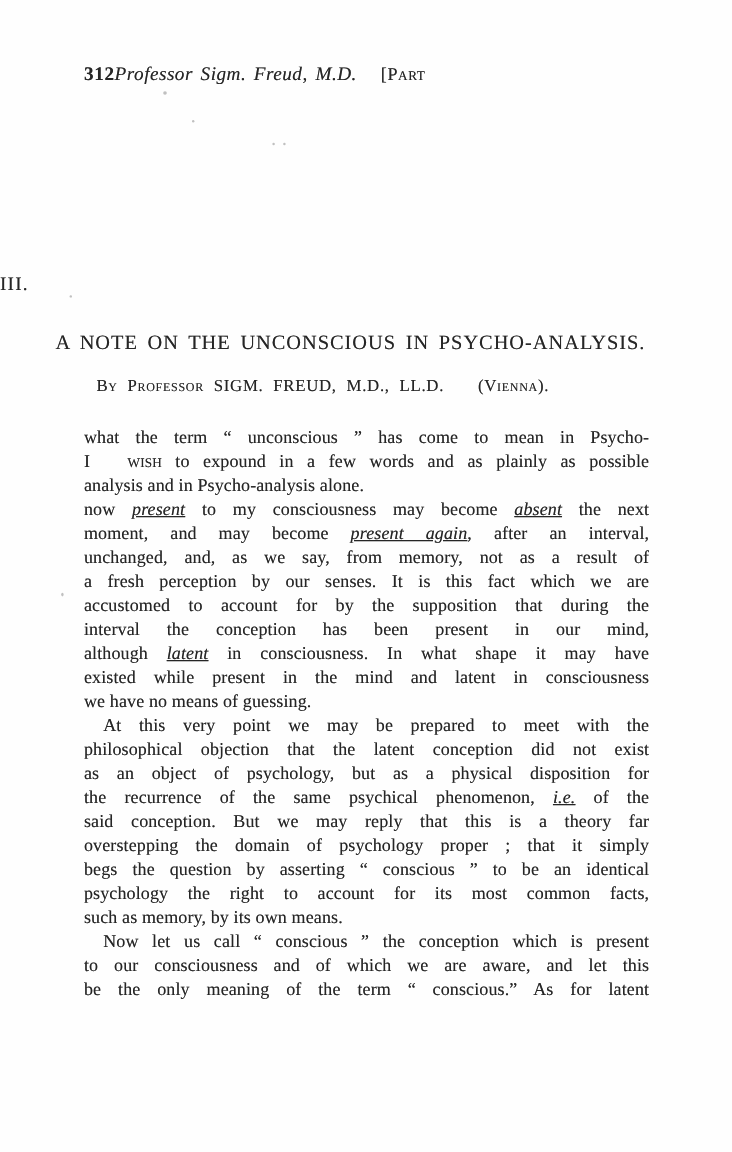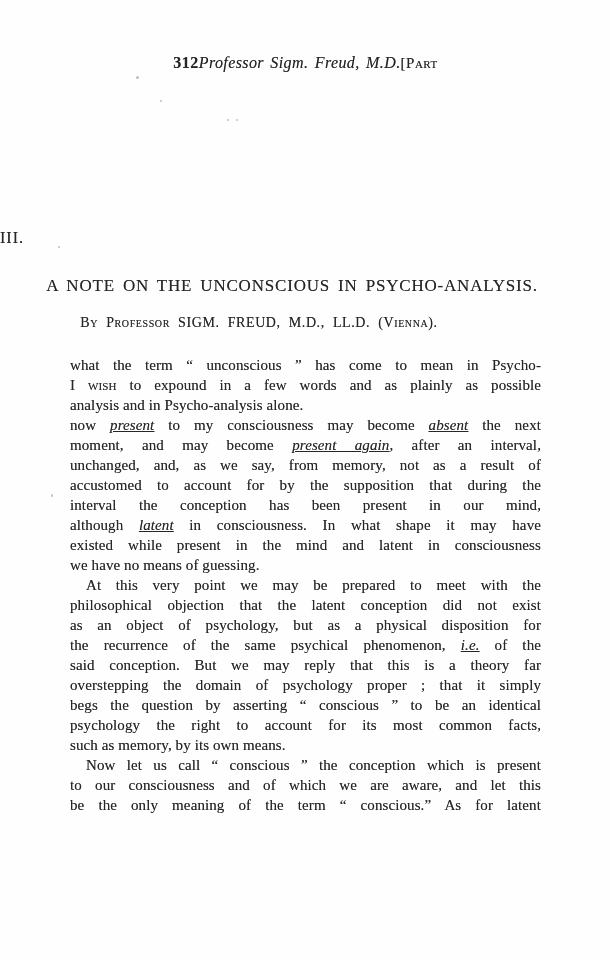--- a/index.html
+++ b/index.html
@@ -21,21 +21,21 @@
     background: #fefefe;
     text-shadow: 0 0 0.5px rgba(38,38,38,0.55);
   }
   
   .header {
     position: absolute;
     top: 54px;
     left: 70px;
     width: 471px;
     display: flex;
-    justify-content: center;
+    justify-content: flex-start;
     align-items: baseline;
   }
   .page-number {
     font-size: 16px;
     font-weight: bold;
     letter-spacing: 0.5px;
   }
   .running-title {
     font-style: italic;
     font-size: 16px;
@@ -90,21 +90,21 @@
     text-align: justify;
     text-align-last: justify;
   }
   .line.last {
     text-align-last: left;
   }
   .line.indent {
     text-indent: 16px;
   }
   .seg.i { font-style: italic; text-decoration: underline; }
-  .seg.sc { font-variant: small-caps; }
+  .seg.sc { font-variant: small-caps; margin-left: 20px; }
   
   .speck {
     position: absolute;
     background: #8d8d8d;
     border-radius: 50%;
     opacity: 0.55;
   }
 </style>
 </head>
 <body>
@@ -123,20 +123,21 @@
 
   <div class="byline"><span class="seg sc">By Professor </span><span class="seg ">SIGM. FREUD, M.D., LL.D. </span><span class="seg sc">(Vienna).</span></div>
 
   <div class="article-body" id="article-body">
       <div class="line"><span class="seg ">what the term “ unconscious ” has come to mean in Psycho-</span></div>
       <div class="line"><span class="seg ">I </span><span class="seg sc">wish</span><span class="seg "> to expound in a few words and as plainly as possible</span></div>
       <div class="line last"><span class="seg ">analysis and in Psycho-analysis alone.</span></div>
       <div class="line"><span class="seg ">now </span><span class="seg i">present</span><span class="seg "> to my consciousness may become </span><span class="seg i">absent</span><span class="seg "> the next</span></div>
       <div class="line"><span class="seg ">moment, and may become </span><span class="seg i">present again</span><span class="seg ">, after an interval,</span></div>
       <div class="line"><span class="seg ">unchanged, and, as we say, from memory, not as a result of</span></div>
+      <div class="line"><span class="seg ">a fresh perception by our senses.  It is this fact which we are</span></div>
       <div class="line"><span class="seg ">accustomed to account for by the supposition that during the</span></div>
       <div class="line"><span class="seg ">interval the conception has been present in our mind,</span></div>
       <div class="line"><span class="seg ">although </span><span class="seg i">latent</span><span class="seg "> in consciousness.  In what shape it may have</span></div>
       <div class="line"><span class="seg ">existed while present in the mind and latent in consciousness</span></div>
       <div class="line last"><span class="seg ">we have no means of guessing.</span></div>
       <div class="line indent"><span class="seg ">At this very point we may be prepared to meet with the</span></div>
       <div class="line"><span class="seg ">philosophical objection that the latent conception did not exist</span></div>
       <div class="line"><span class="seg ">as an object of psychology, but as a physical disposition for</span></div>
       <div class="line"><span class="seg ">the recurrence of the same psychical phenomenon, </span><span class="seg i">i.e.</span><span class="seg "> of the</span></div>
       <div class="line"><span class="seg ">said conception.  But we may reply that this is a theory far</span></div>

